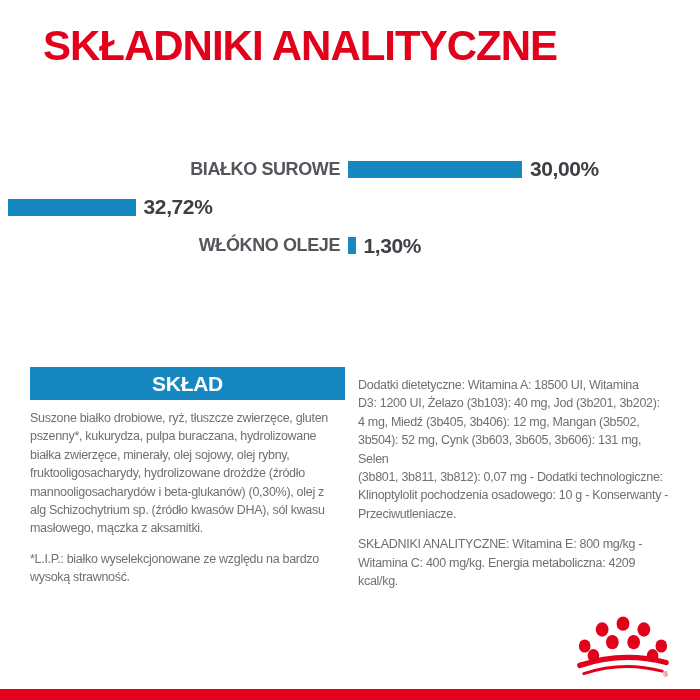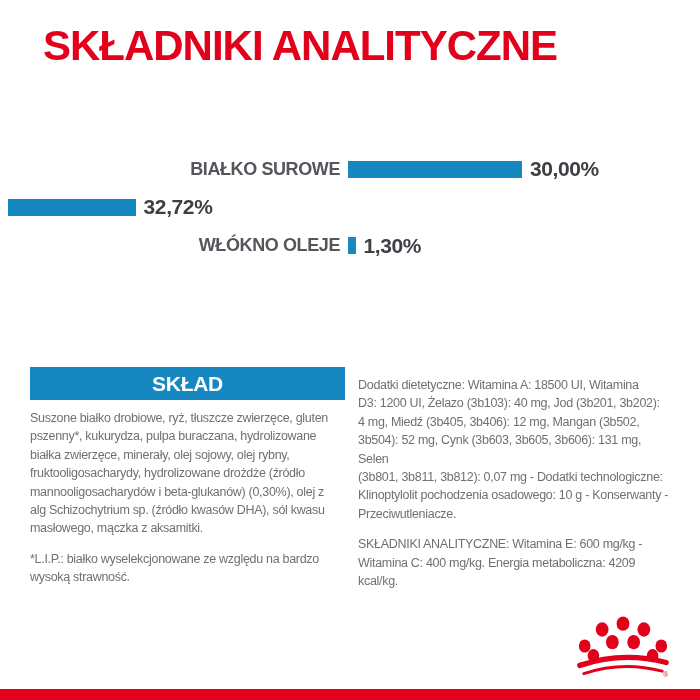--- a/index.html
+++ b/index.html
@@ -76,21 +76,21 @@
 </div>
 
 <div class="col col-right">
   <div class="col-body">Dodatki dietetyczne: Witamina A: 18500 UI, Witamina
 D3: 1200 UI, Żelazo (3b103): 40 mg, Jod (3b201, 3b202):
 4 mg, Miedź (3b405, 3b406): 12 mg, Mangan (3b502,
 3b504): 52 mg, Cynk (3b603, 3b605, 3b606): 131 mg, Selen
 (3b801, 3b811, 3b812): 0,07 mg - Dodatki technologiczne:
 Klinoptylolit pochodzenia osadowego: 10 g - Konserwanty -
 Przeciwutleniacze.</div>
-  <div class="col-body cont">SKŁADNIKI ANALITYCZNE: Witamina E: 600 mg/kg -
+  <div class="col-body cont">SKŁADNIKI ANALITYCZNE: Witamina E: 800 mg/kg -
 Witamina C: 400 mg/kg. Energia metaboliczna: 4209 kcal/kg.</div>
 </div>
 
 <svg class="brand" viewBox="0 0 95 66" aria-hidden="true">
   <g fill="var(--red)">
     <ellipse cx="8" cy="33" rx="6" ry="6.8"></ellipse>
     <ellipse cx="26" cy="16" rx="6.6" ry="7.4"></ellipse>
     <ellipse cx="47.5" cy="10" rx="6.6" ry="7.4"></ellipse>
     <ellipse cx="69" cy="16" rx="6.6" ry="7.4"></ellipse>
     <ellipse cx="87" cy="33" rx="6" ry="6.8"></ellipse>

